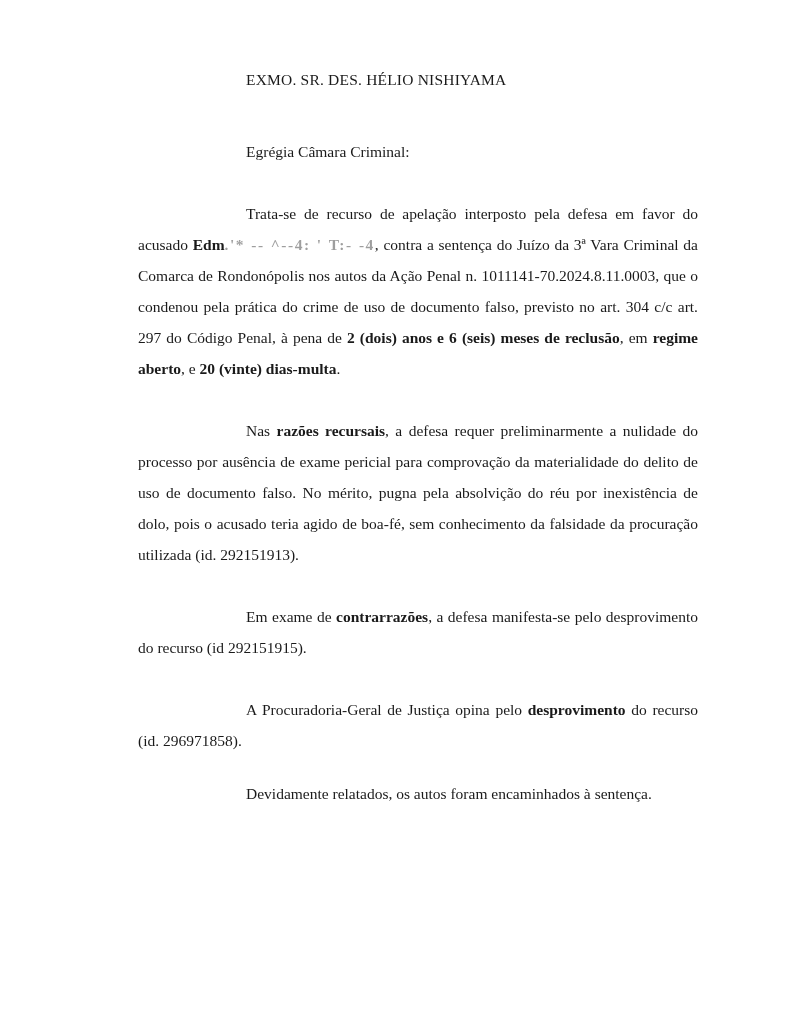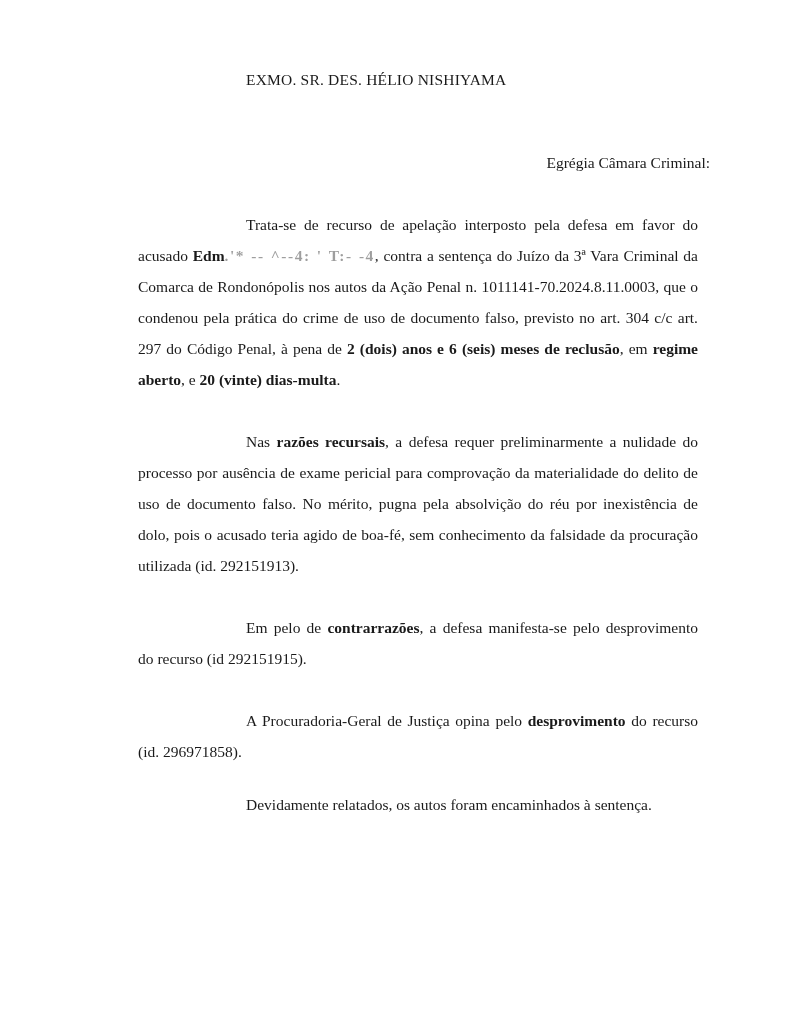--- a/index.html
+++ b/index.html
@@ -20,24 +20,23 @@
     font-size: 15.5px;
     line-height: 31px;
     overflow: hidden;
   }
   .addressee {
     padding-left: 108px;
     letter-spacing: 0.2px;
     white-space: nowrap;
   }
   .salutation {
-    margin-top: 52px;
+    margin-top: 41px;
     padding-left: 108px;
     white-space: nowrap;
-    text-align: right;
   }
   #paragraphs p.para {
     margin: 31px 12px 0 0;
     text-align: justify;
     text-indent: 108px;
   }
   #paragraphs p.para:last-child {
     margin-top: 22px;
   }
   .bold {
@@ -51,17 +50,17 @@
 </style>
 </head>
 <body>
 
 <div class="page" style="background: rgb(255, 255, 255); color: rgb(26, 26, 26);">
   <div class="addressee">EXMO. SR. DES. HÉLIO NISHIYAMA</div>
   <div class="salutation">Egrégia Câmara Criminal:</div>
   <div id="paragraphs">
       <p class="para"><span>Trata-se de recurso de apelação interposto pela defesa em favor do acusado </span><span class="bold">Edm</span><span class="bold faded">.'* -- ^--4: ' T:- -4</span><span>, contra a sentença do Juízo da 3ª Vara Criminal da Comarca de Rondonópolis nos autos da Ação Penal n. 1011141-70.2024.8.11.0003, que o condenou pela prática do crime de uso de documento falso, previsto no art. 304 c/c art. 297 do Código Penal, à pena de </span><span class="bold">2 (dois) anos e 6 (seis) meses de reclusão</span><span>, em </span><span class="bold">regime aberto</span><span>, e </span><span class="bold">20 (vinte) dias-multa</span><span>.</span></p>
       <p class="para"><span>Nas </span><span class="bold">razões recursais</span><span>, a defesa requer preliminarmente a nulidade do processo por ausência de exame pericial para comprovação da materialidade do delito de uso de documento falso. No mérito, pugna pela absolvição do réu por inexistência de dolo, pois o acusado teria agido de boa-fé, sem conhecimento da falsidade da procuração utilizada (id. 292151913).</span></p>
-      <p class="para"><span>Em pelo de </span><span class="bold">contrarrazões</span><span>, a defesa manifesta-se pelo desprovimento do recurso (id 292151915).</span></p>
+      <p class="para"><span>Em exame de </span><span class="bold">contrarrazões</span><span>, a defesa manifesta-se pelo desprovimento do recurso (id 292151915).</span></p>
       <p class="para"><span>A Procuradoria-Geral de Justiça opina pelo </span><span class="bold">desprovimento</span><span> do recurso (id. 296971858).</span></p>
       <p class="para"><span>Devidamente relatados, os autos foram encaminhados à sentença.</span></p>
     </div>
 </div>
 
 </body></html>

